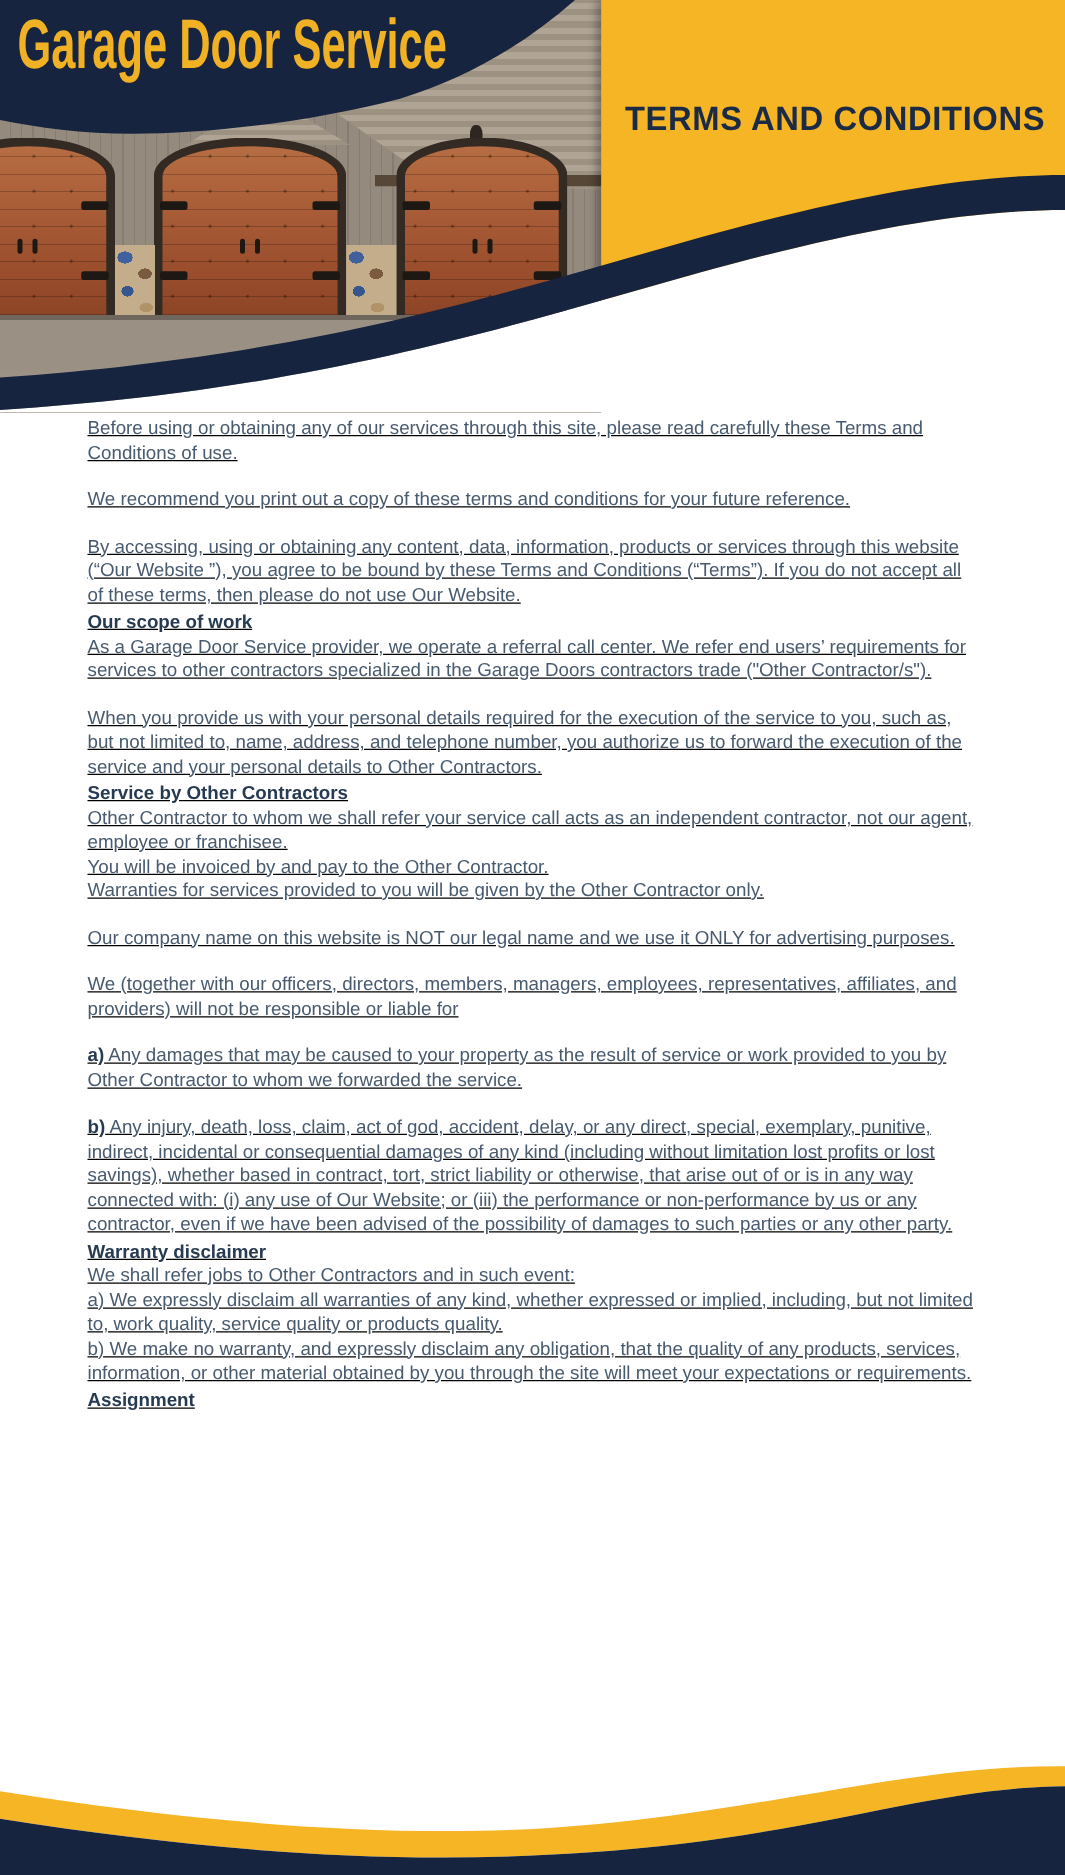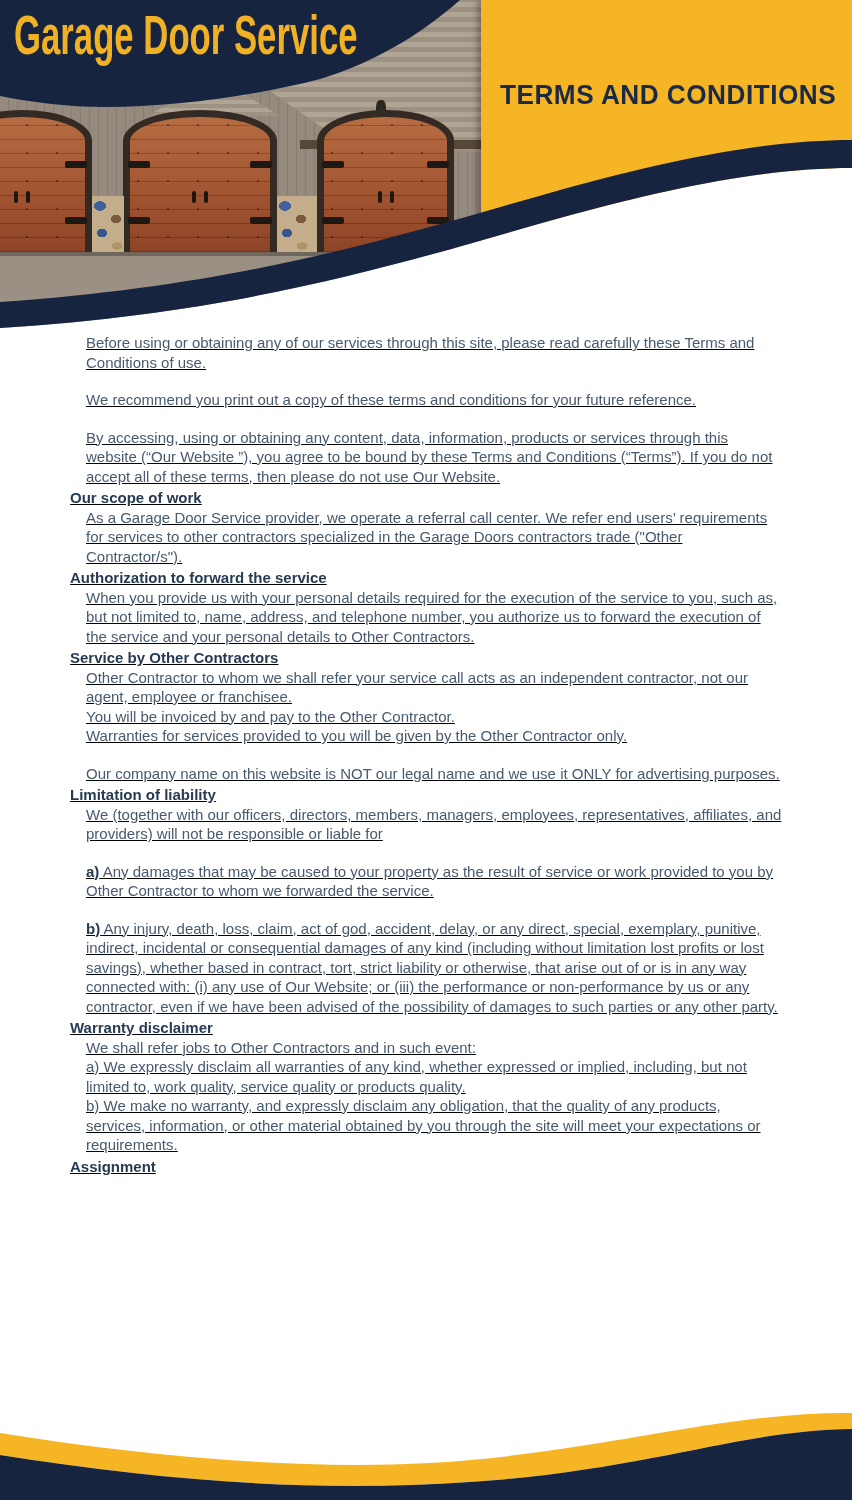--- a/index.html
+++ b/index.html
@@ -57,21 +57,21 @@
 
   .logo{position:absolute;left:14px;top:4px;color:#f0b125;font-weight:700;font-size:56px;
         line-height:1.1;white-space:nowrap;transform:scaleX(.62);transform-origin:left top;
         letter-spacing:0;}
   .page-title{position:absolute;left:500px;top:80px;width:340px;text-align:center;
               color:#1b2a45;font-weight:700;font-size:27px;letter-spacing:.5px;white-space:nowrap;
               transform:scaleX(.97);transform-origin:left top;}
 
   
   .content{position:relative;padding:3px 70px 0 70px;color:#475a6e;font-size:15px;line-height:1.3;}
-  .tc-p{margin:18px 0 0 16px;white-space:pre-line;}
+  .tc-p{margin:18px 0 0 0;white-space:pre-line;}
   .tc-p:first-child{margin-top:0;}
   .tc-h{margin:2px 0 0 0;font-size:15px;line-height:1.3;font-weight:700;color:#263a52;}
   .tc-h + .tc-p{margin-top:0;}
   .tc-p strong{color:#263a52;}
 
   
   .footer{position:absolute;left:0;bottom:0;width:852px;height:100px;}
   .footer svg{display:block;width:852px;height:100px;}
 </style>
 </head>
@@ -130,28 +130,26 @@
     <div class="logo">Garage Door Service</div>
     <div class="page-title">TERMS AND CONDITIONS</div>
   </header>
 
   <main class="content" id="tc-content">
       <p class="tc-p">Before using or obtaining any of our services through this site, please read carefully these Terms and Conditions of use.</p>
       <p class="tc-p">We recommend you print out a copy of these terms and conditions for your future reference.</p>
       <p class="tc-p">By accessing, using or obtaining any content, data, information, products or services through this website (“Our Website ”), you agree to be bound by these Terms and Conditions (“Terms”). If you do not accept all of these terms, then please do not use Our Website.</p>
       <h3 class="tc-h">Our scope of work</h3>
       <p class="tc-p">As a Garage Door Service provider, we operate a referral call center. We refer end users’ requirements for services to other contractors specialized in the Garage Doors contractors trade ("Other Contractor/s").</p>
-      <h3 class="tc-h">Authorization to forward the service</h3>
       <p class="tc-p">When you provide us with your personal details required for the execution of the service to you, such as, but not limited to, name, address, and telephone number, you authorize us to forward the execution of the service and your personal details to Other Contractors.</p>
       <h3 class="tc-h">Service by Other Contractors</h3>
       <p class="tc-p">Other Contractor to whom we shall refer your service call acts as an independent contractor, not our agent, employee or franchisee.
 You will be invoiced by and pay to the Other Contractor.
 Warranties for services provided to you will be given by the Other Contractor only.</p>
       <p class="tc-p">Our company name on this website is NOT our legal name and we use it ONLY for advertising purposes.</p>
-      <h3 class="tc-h">Limitation of liability</h3>
       <p class="tc-p">We (together with our officers, directors, members, managers, employees, representatives, affiliates, and providers) will not be responsible or liable for</p>
       <p class="tc-p"><strong>a)</strong> Any damages that may be caused to your property as the result of service or work provided to you by Other Contractor to whom we forwarded the service.</p>
       <p class="tc-p"><strong>b)</strong> Any injury, death, loss, claim, act of god, accident, delay, or any direct, special, exemplary, punitive, indirect, incidental or consequential damages of any kind (including without limitation lost profits or lost savings), whether based in contract, tort, strict liability or otherwise, that arise out of or is in any way connected with: (i) any use of Our Website; or (iii) the performance or non-performance by us or any contractor, even if we have been advised of the possibility of damages to such parties or any other party.</p>
       <h3 class="tc-h">Warranty disclaimer</h3>
       <p class="tc-p">We shall refer jobs to Other Contractors and in such event:
 a) We expressly disclaim all warranties of any kind, whether expressed or implied, including, but not limited to, work quality, service quality or products quality.
 b) We make no warranty, and expressly disclaim any obligation, that the quality of any products, services, information, or other material obtained by you through the site will meet your expectations or requirements.</p>
       <h3 class="tc-h">Assignment</h3>
     </main>
 

